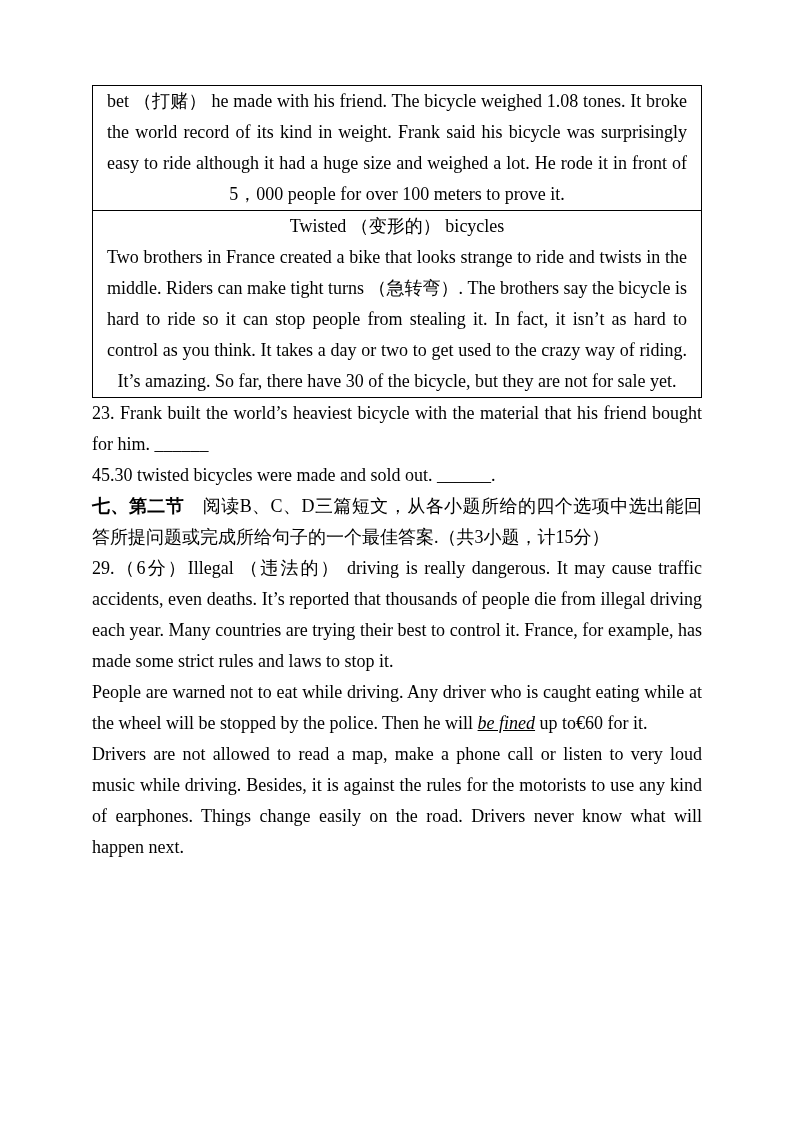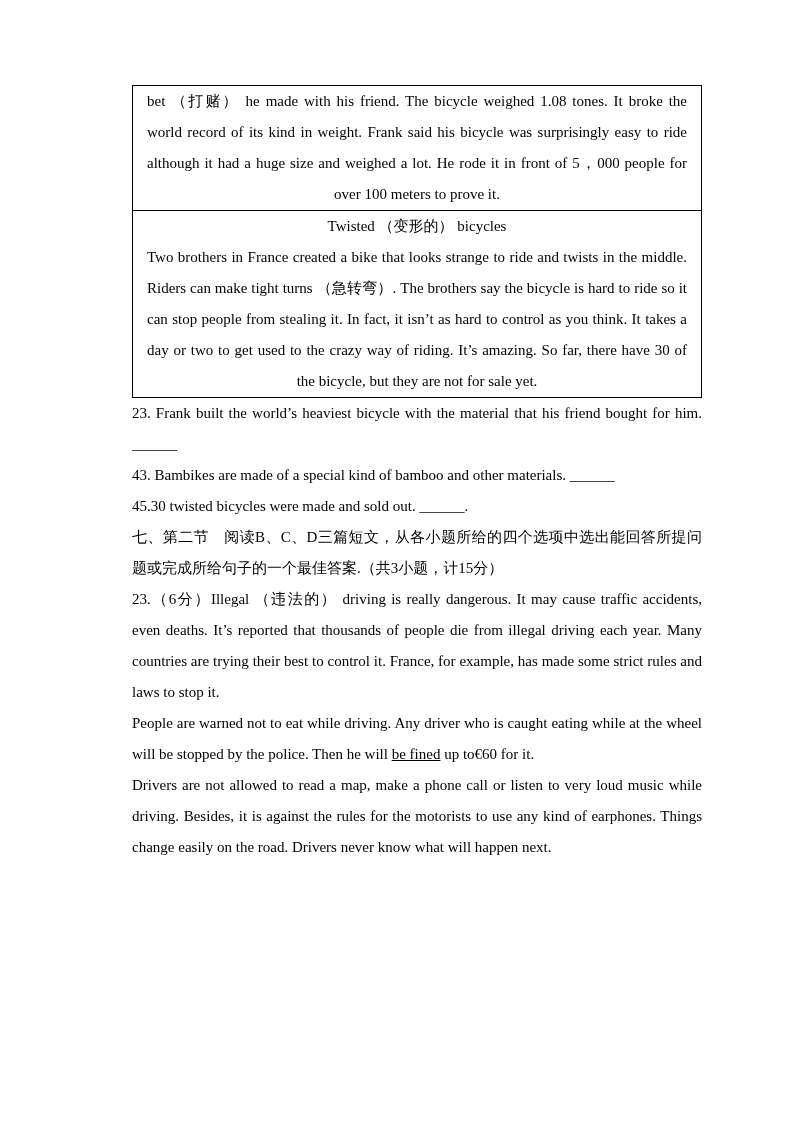--- a/index.html
+++ b/index.html
@@ -4,56 +4,55 @@
 <style>
   * { margin:0; padding:0; box-sizing:border-box; }
   html, body { background:#ffffff; }
   body {
     width:794px; height:1123px;
     position:relative; overflow:hidden;
   }
   .page {
     position:absolute; inset:0;
     font-family:"Liberation Serif","DejaVu Serif",serif;
-    font-size:15px; line-height:31px; color:#000;padding-left:40px;
+    font-size:18px; line-height:31px; color:#000;
   }
   .content { padding:85px 92px 0 92px; }
 
   .box { border:1px solid #000; }
   .box-row { padding:0 14px; text-align:justify; text-align-last:center; }
   .box-row + .box-row { border-top:1px solid #000; }
   .cell-title { text-align:center; text-align-last:center; }
 
   .para { text-align:justify; }
-  .bold { font-weight:normal; }
-  .u { text-decoration:underline; }
+  .bold { font-weight:bold; }
+  .u { text-decoration:underline;font-style:italic; }
 </style>
 </head>
 <body>
 
 <div class="page">
   <div class="content">
 
     <div class="box">
       <div class="box-row">bet （打赌） he made with his friend. The bicycle weighed 1.08 tones. It broke the world record of its kind in weight. Frank said his bicycle was surprisingly easy to ride although it had a huge size and weighed a lot. He rode it in front of 5，000 people for over 100 meters to prove it.</div>
       <div class="box-row">
         <div class="cell-title">Twisted （变形的） bicycles</div>
         <div>Two brothers in France created a bike that looks strange to ride and twists in the middle. Riders can make tight turns （急转弯）. The brothers say the bicycle is hard to ride so it can stop people from stealing it. In fact, it isn’t as hard to control as you think. It takes a day or two to get used to the crazy way of riding. It’s amazing. So far, there have 30 of the bicycle, but they are not for sale yet.</div>
       </div>
     </div>
 
     <div class="para">23. Frank built the world’s heaviest bicycle with the material that his friend bought for him. ______</div>
-    <div class="para">43. Bambikes are made of a special kind of bamboo and other materials. ______</div>
     <div class="para">45.30 twisted bicycles were made and sold out. ______.</div>
 
     <div class="para">
       <span class="bold">七、第二节</span><span>　阅读B、C、D三篇短文，从各小题所给的四个选项中选出能回答所提问题或完成所给句子的一个最佳答案.（共3小题，计15分）</span>
     </div>
 
-    <div class="para">23.（6分）Illegal （违法的） driving is really dangerous. It may cause traffic accidents, even deaths. It’s reported that thousands of people die from illegal driving each year. Many countries are trying their best to control it. France, for example, has made some strict rules and laws to stop it.</div>
+    <div class="para">29.（6分）Illegal （违法的） driving is really dangerous. It may cause traffic accidents, even deaths. It’s reported that thousands of people die from illegal driving each year. Many countries are trying their best to control it. France, for example, has made some strict rules and laws to stop it.</div>
 
     <div class="para">
       <span>People are warned not to eat while driving. Any driver who is caught eating while at the wheel will be stopped by the police. Then he will </span><span class="u">be fined</span><span> up to€60 for it.</span>
     </div>
 
     <div class="para">Drivers are not allowed to read a map, make a phone call or listen to very loud music while driving. Besides, it is against the rules for the motorists to use any kind of earphones. Things change easily on the road. Drivers never know what will happen next.</div>
 
   </div>
 </div>
 

